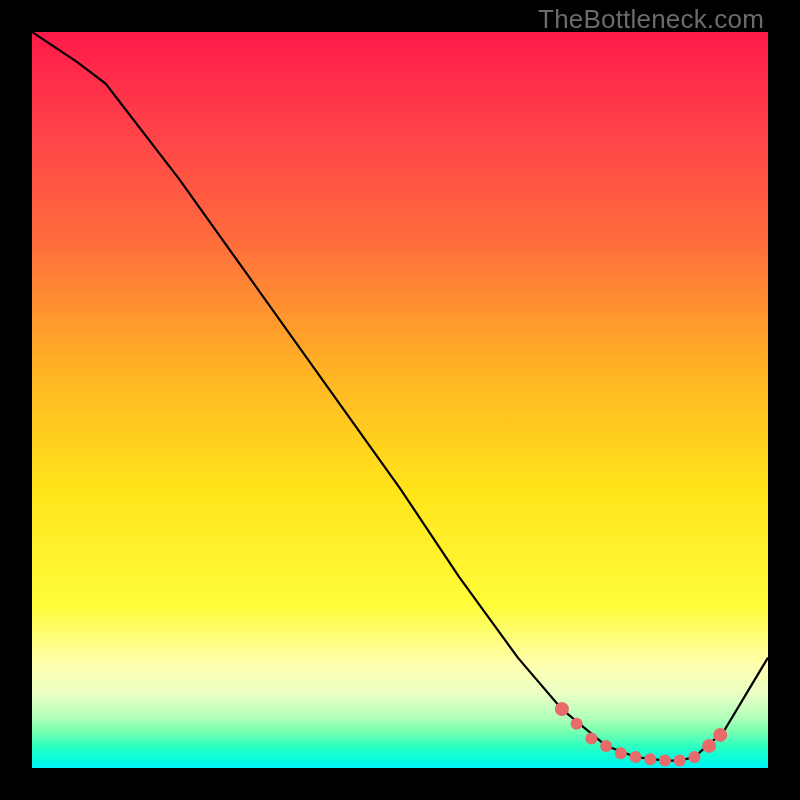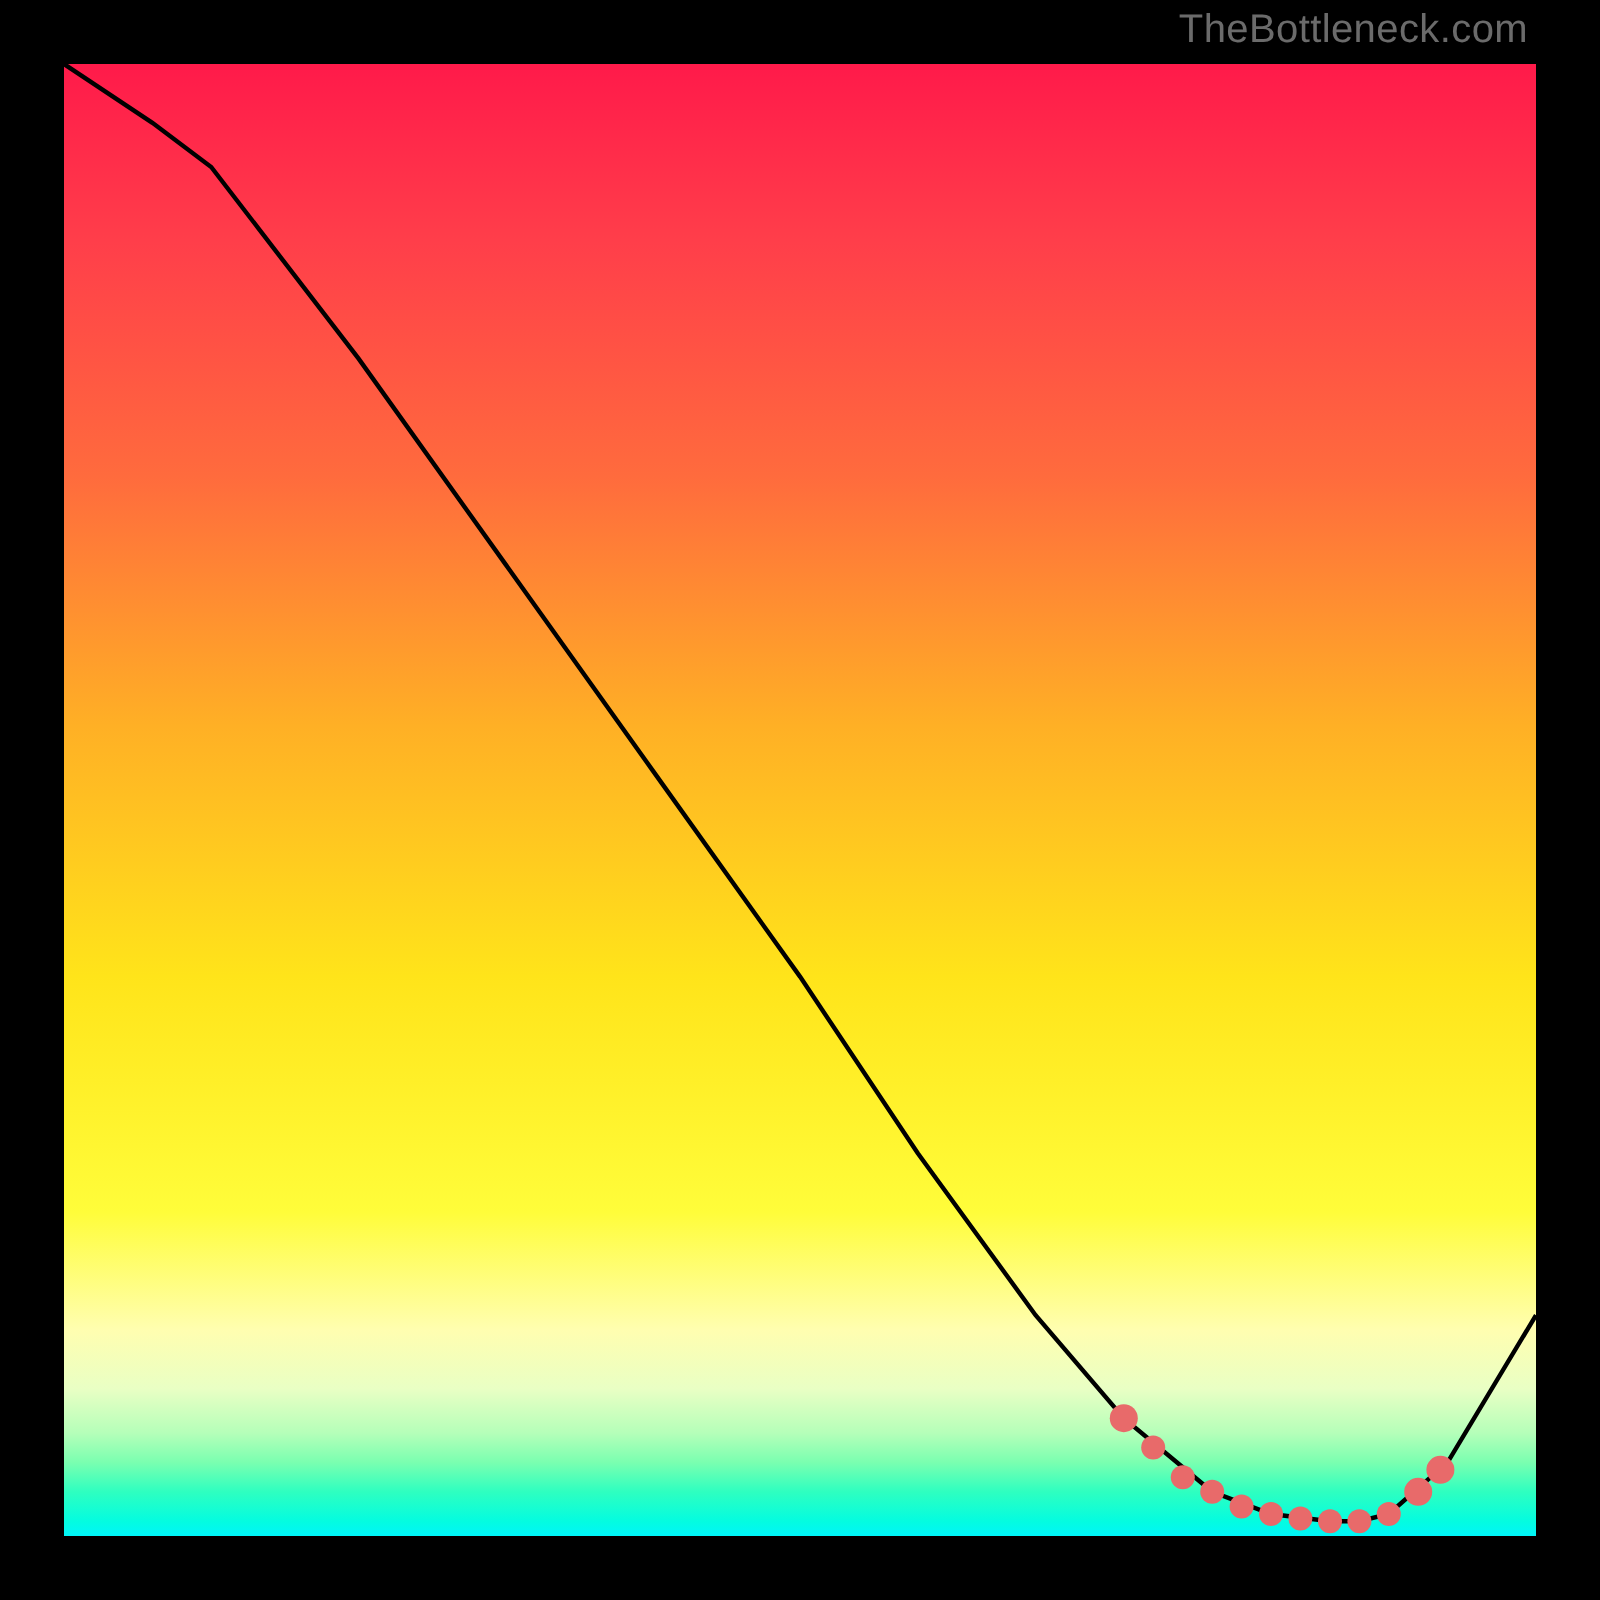--- a/index.html
+++ b/index.html
@@ -47,21 +47,21 @@
   }
   .curve {
     position: absolute;
     inset: 0;
   }
   .watermark {
     position: absolute;
     top: 4px;
     right: 36px;
     color: #6b6b6b;
-    font-size: 20px;
+    font-size: 26px;
     font-weight: 400;
     letter-spacing: 0.2px;
   }
 </style>
 </head>
 <body>
 
 <div class="stage">
 
   <div class="watermark">TheBottleneck.com</div>

